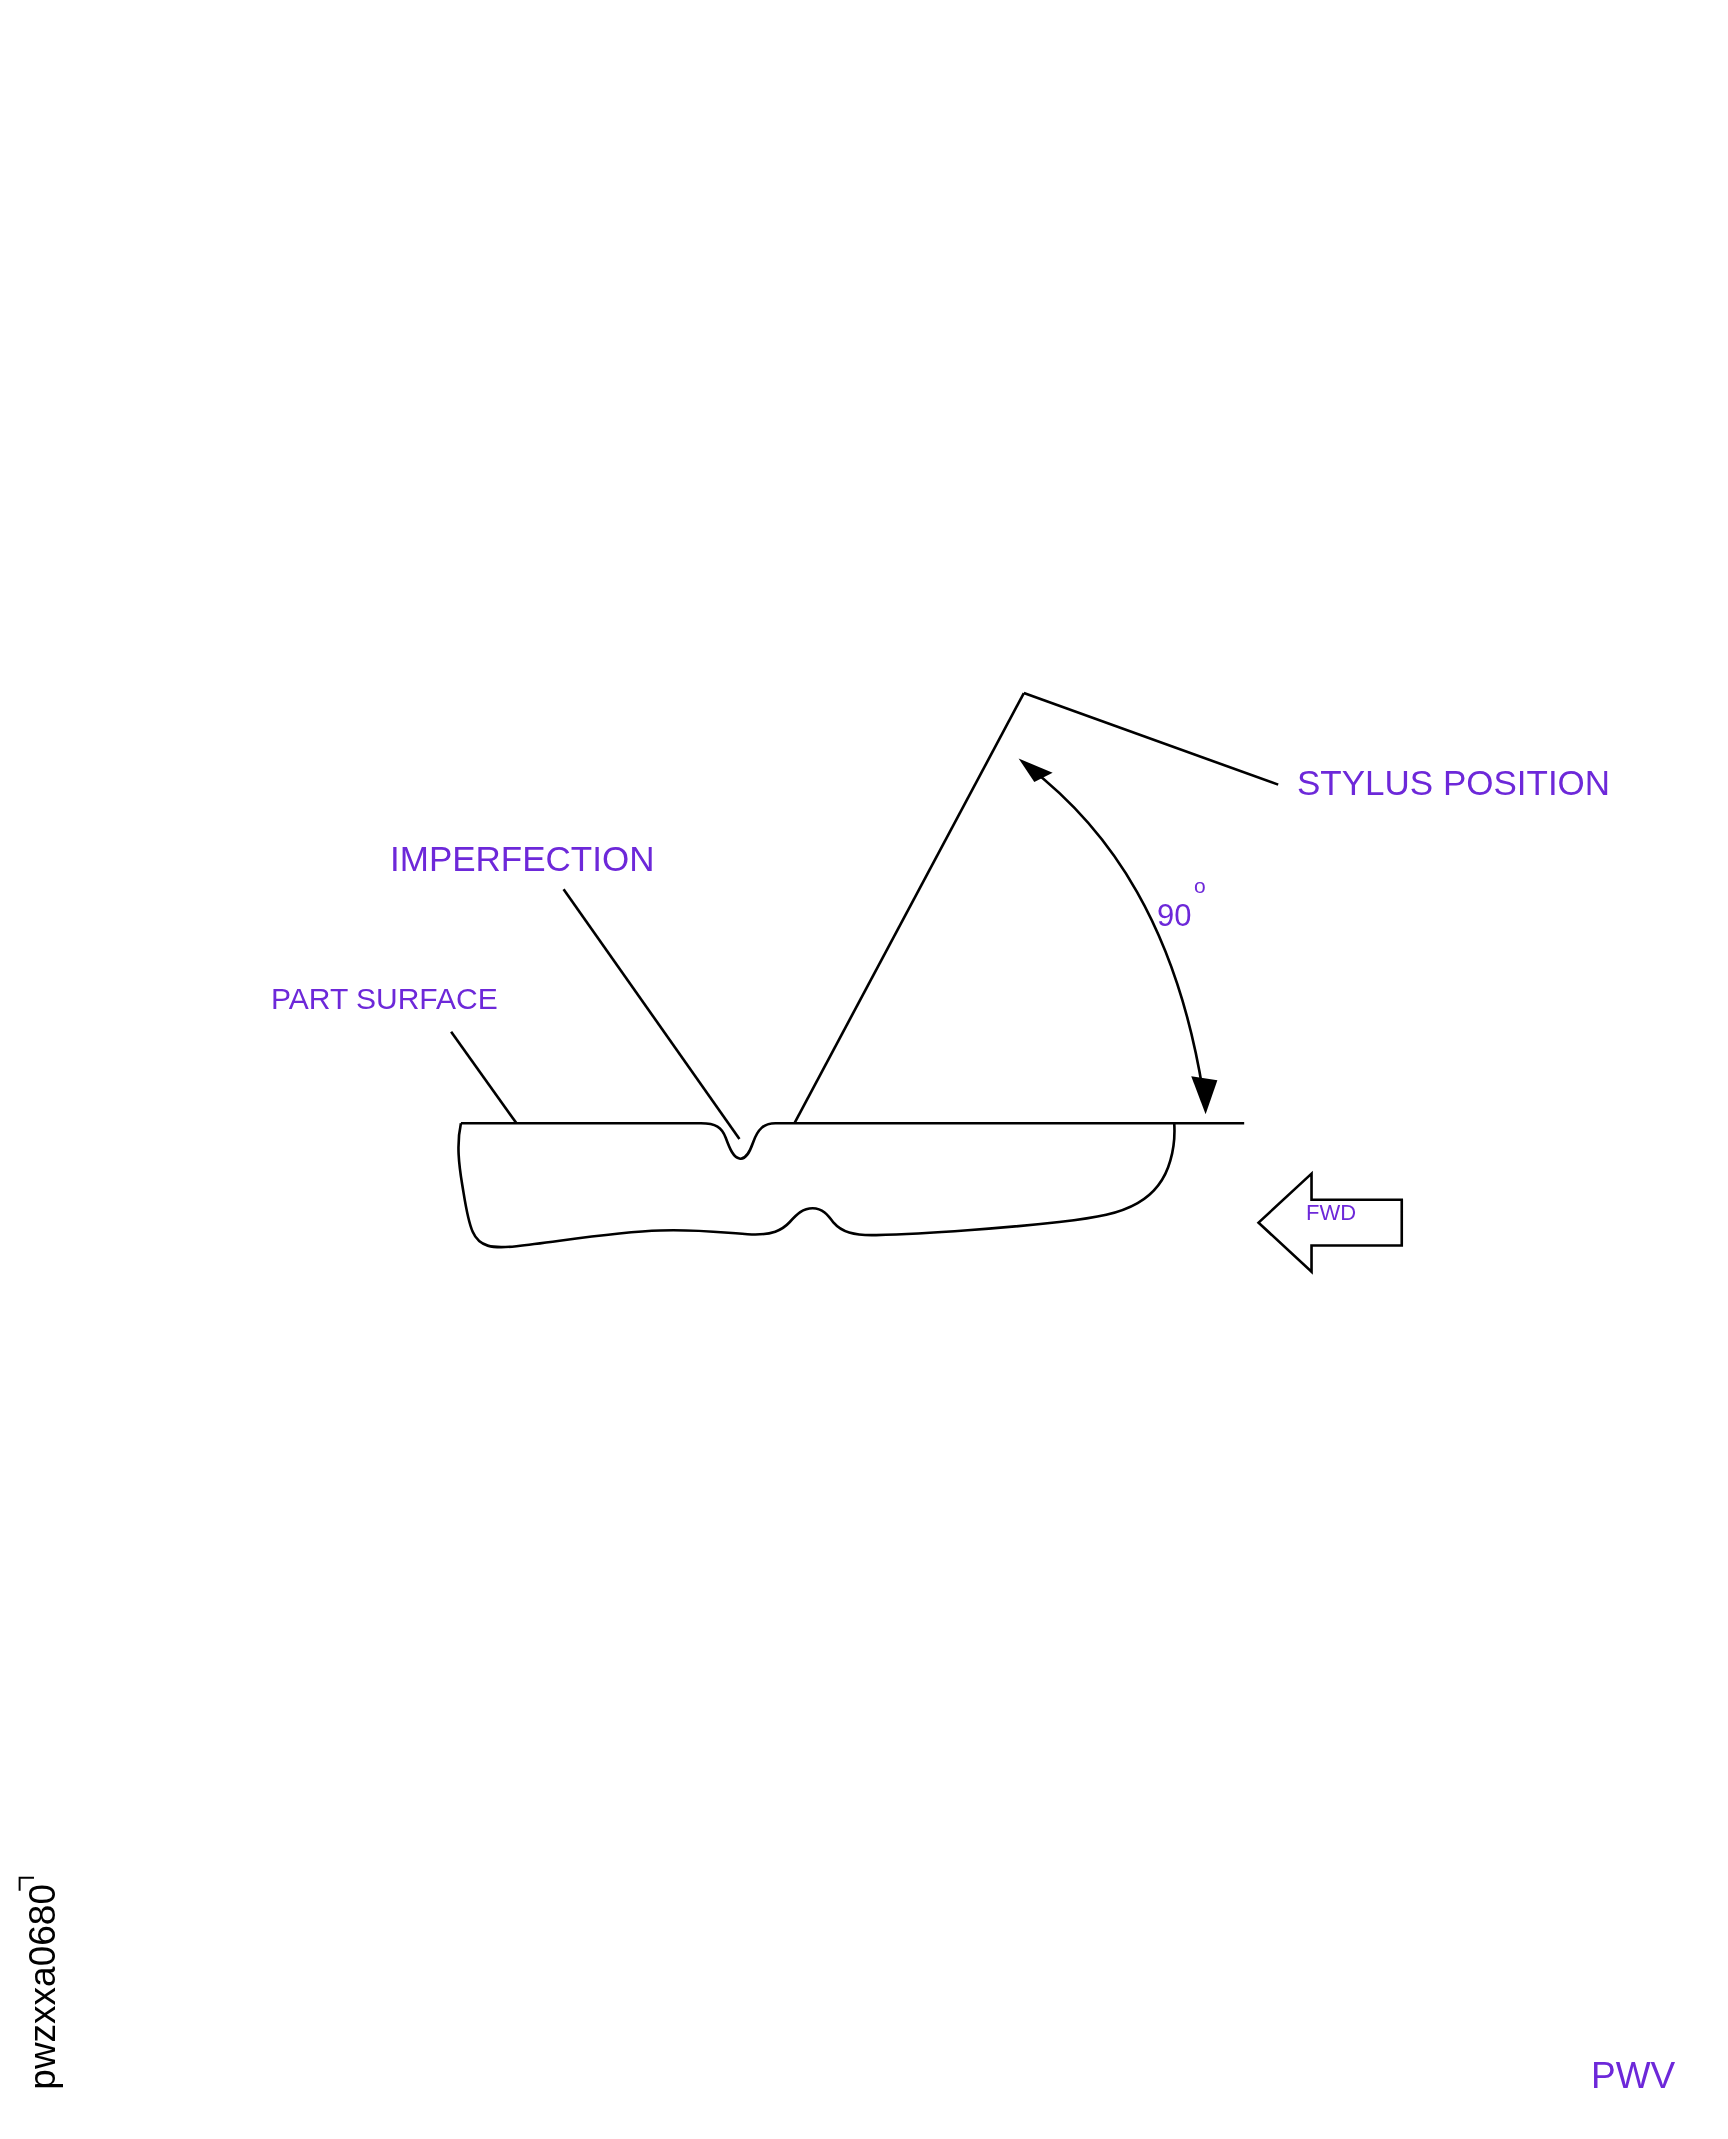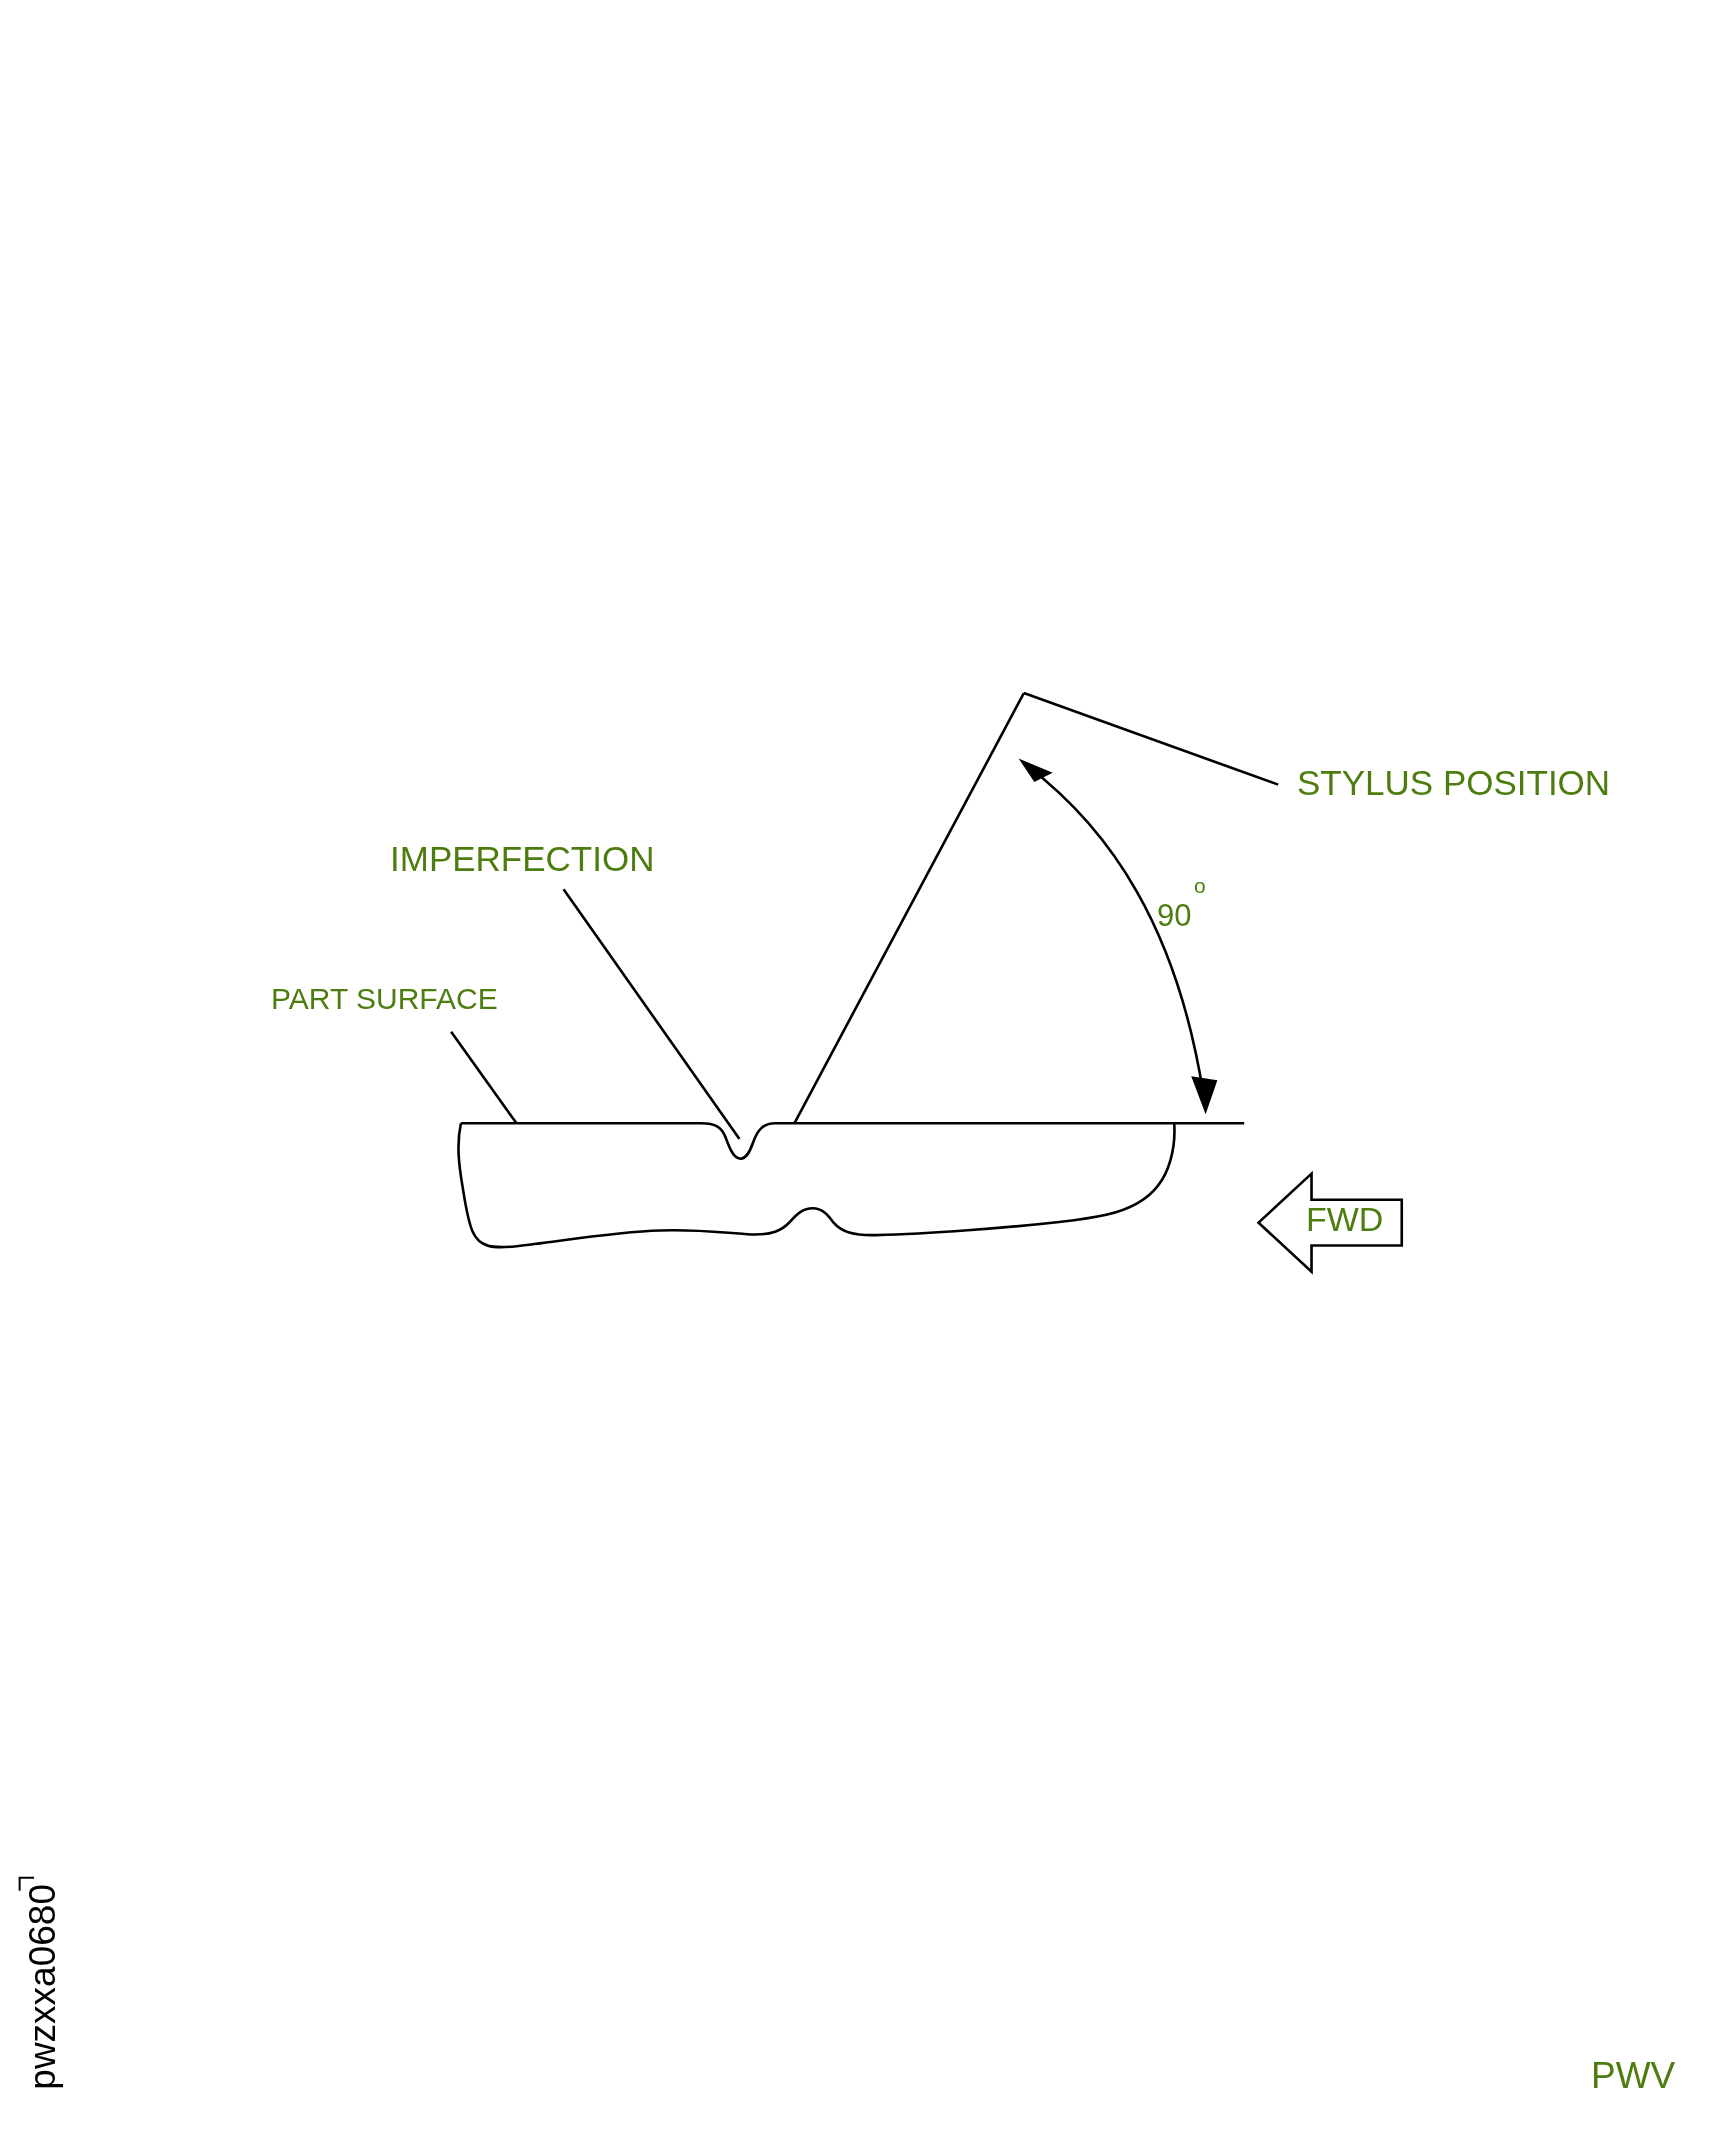--- a/index.html
+++ b/index.html
@@ -18,21 +18,21 @@
   #figure {
     position: absolute;
     left: 0;
     top: 0;
     width: 1728px;
     height: 2140px;
   }
   .txt {
     position: absolute;
     font-family: "Liberation Sans", sans-serif;
-    color: #4d7c0f;
+    color: #6d28d9;
     white-space: nowrap;
     line-height: 1;
   }
   #label-stylus {
     left: 1297px;
     top: 765px;
     font-size: 35px;
   }
   #label-imperfection {
     left: 390px;
@@ -51,21 +51,21 @@
     font-size: 31px;
   }
   #label-angle-deg {
     left: 1194px;
     top: 875px;
     font-size: 21px;
   }
   #label-fwd {
     left: 1306px;
     top: 1202px;
-    font-size: 34px;
+    font-size: 22px;
   }
   #label-pwv {
     left: 1591px;
     top: 2041px;
     font-size: 37px;
     margin-top: 16px;
   }
   #label-figure-id {
     position: absolute;
     left: 22px;

